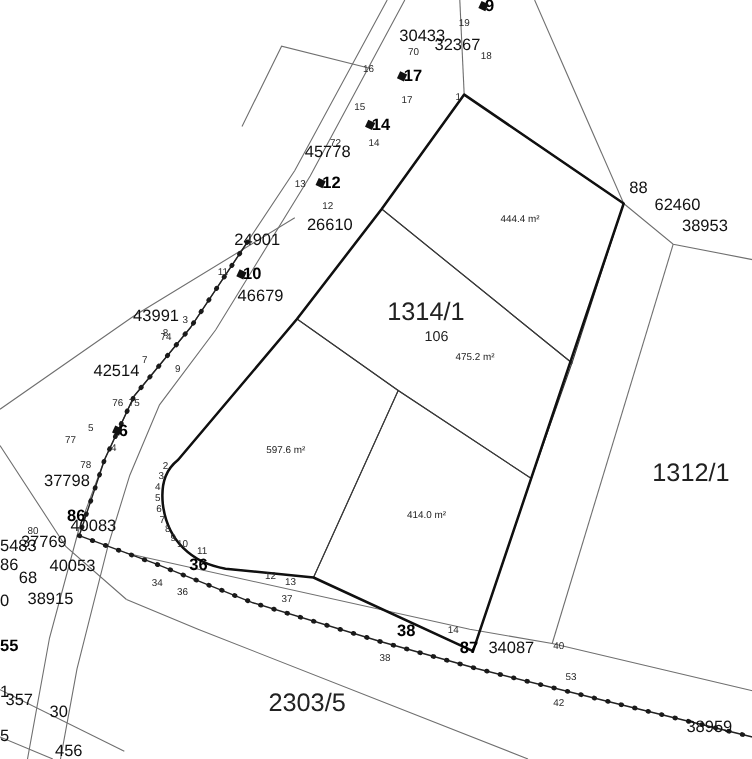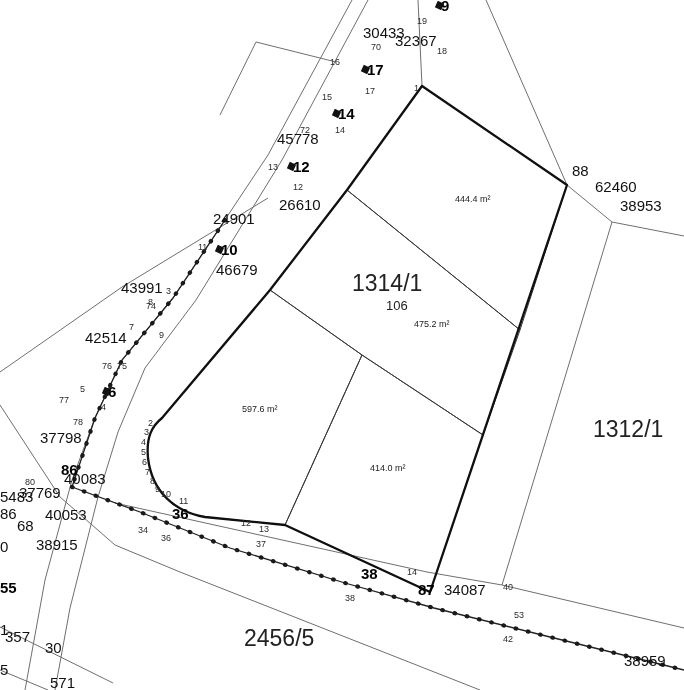--- a/index.html
+++ b/index.html
@@ -60,48 +60,48 @@
       <polyline class="fdots" points="225,220 173,298 122,360 95,418 72,487" stroke="#1a1a1a"></polyline>
       <polyline class="fdots" points="72,487 140,512 230,548 345,583 434,608 550,637 684,670" stroke="#1a1a1a"></polyline>
     </g>
 
     <path class="outline" d="M422,86 L567,185 L430,592 L285,525 L205,517 C175,512 152,492 148,458 C146,437 152,426 162,418 L270,290 L347,190 Z" stroke="#101010"></path>
   </svg>
 
   <div id="labels">
       <div class="lbl k-parcel" style="left: 352px; top: 272px;">1314/1</div>
       <div class="lbl k-parcel" style="left: 593px; top: 418px;">1312/1</div>
-      <div class="lbl k-parcel" style="left: 244px; top: 627px;">2456/5</div>
+      <div class="lbl k-parcel" style="left: 244px; top: 627px;">2303/5</div>
       <div class="lbl k-sub" style="left: 386px; top: 299px;">106</div>
       <div class="lbl k-area" style="left: 455px; top: 195px;">444.4 m²</div>
       <div class="lbl k-area" style="left: 414px; top: 320px;">475.2 m²</div>
       <div class="lbl k-area" style="left: 242px; top: 405px;">597.6 m²</div>
       <div class="lbl k-area" style="left: 370px; top: 464px;">414.0 m²</div>
       <div class="lbl k-survey" style="left: 363px; top: 25px;">30433</div>
       <div class="lbl k-survey" style="left: 395px; top: 33px;">32367</div>
       <div class="lbl k-survey" style="left: 277px; top: 131px;">45778</div>
       <div class="lbl k-survey" style="left: 279px; top: 197px;">26610</div>
       <div class="lbl k-survey" style="left: 213px; top: 211px;">24901</div>
       <div class="lbl k-survey" style="left: 216px; top: 262px;">46679</div>
       <div class="lbl k-survey" style="left: 121px; top: 280px;">43991</div>
       <div class="lbl k-survey" style="left: 85px; top: 330px;">42514</div>
       <div class="lbl k-survey" style="left: 40px; top: 430px;">37798</div>
       <div class="lbl k-survey" style="left: 64px; top: 471px;">40083</div>
       <div class="lbl k-survey" style="left: 19px; top: 485px;">37769</div>
       <div class="lbl k-survey" style="left: 0px; top: 489px;">5483</div>
       <div class="lbl k-survey" style="left: 45px; top: 507px;">40053</div>
-      <div class="lbl k-survey" style="left: 36px; top: 537px;">38915</div>
+      <div class="lbl k-survey" style="left: 25px; top: 537px;">38915</div>
       <div class="lbl k-survey" style="left: 595px; top: 179px;">62460</div>
       <div class="lbl k-survey" style="left: 620px; top: 198px;">38953</div>
       <div class="lbl k-survey" style="left: 572px; top: 163px;">88</div>
       <div class="lbl k-survey" style="left: 444px; top: 582px;">34087</div>
       <div class="lbl k-survey" style="left: 624px; top: 653px;">38959</div>
       <div class="lbl k-survey" style="left: 5px; top: 629px;">357</div>
       <div class="lbl k-survey" style="left: 45px; top: 640px;">30</div>
-      <div class="lbl k-survey" style="left: 50px; top: 675px;">571</div>
+      <div class="lbl k-survey" style="left: 50px; top: 675px;">456</div>
       <div class="lbl k-survey" style="left: 0px; top: 506px;">86</div>
       <div class="lbl k-survey" style="left: 0px; top: 518px; margin-left: 17px;">68</div>
       <div class="lbl k-survey" style="left: 0px; top: 539px;">0</div>
       <div class="lbl k-survey" style="left: 0px; top: 622px;">1</div>
       <div class="lbl k-survey" style="left: 0px; top: 662px;">5</div>
       <div class="lbl k-bold has-marker" style="left: 441px; top: -2px;">9</div>
       <div class="lbl k-bold has-marker" style="left: 367px; top: 62px;">17</div>
       <div class="lbl k-bold has-marker" style="left: 338px; top: 106px;">14</div>
       <div class="lbl k-bold has-marker" style="left: 293px; top: 159px;">12</div>
       <div class="lbl k-bold has-marker" style="left: 221px; top: 242px;">10</div>

